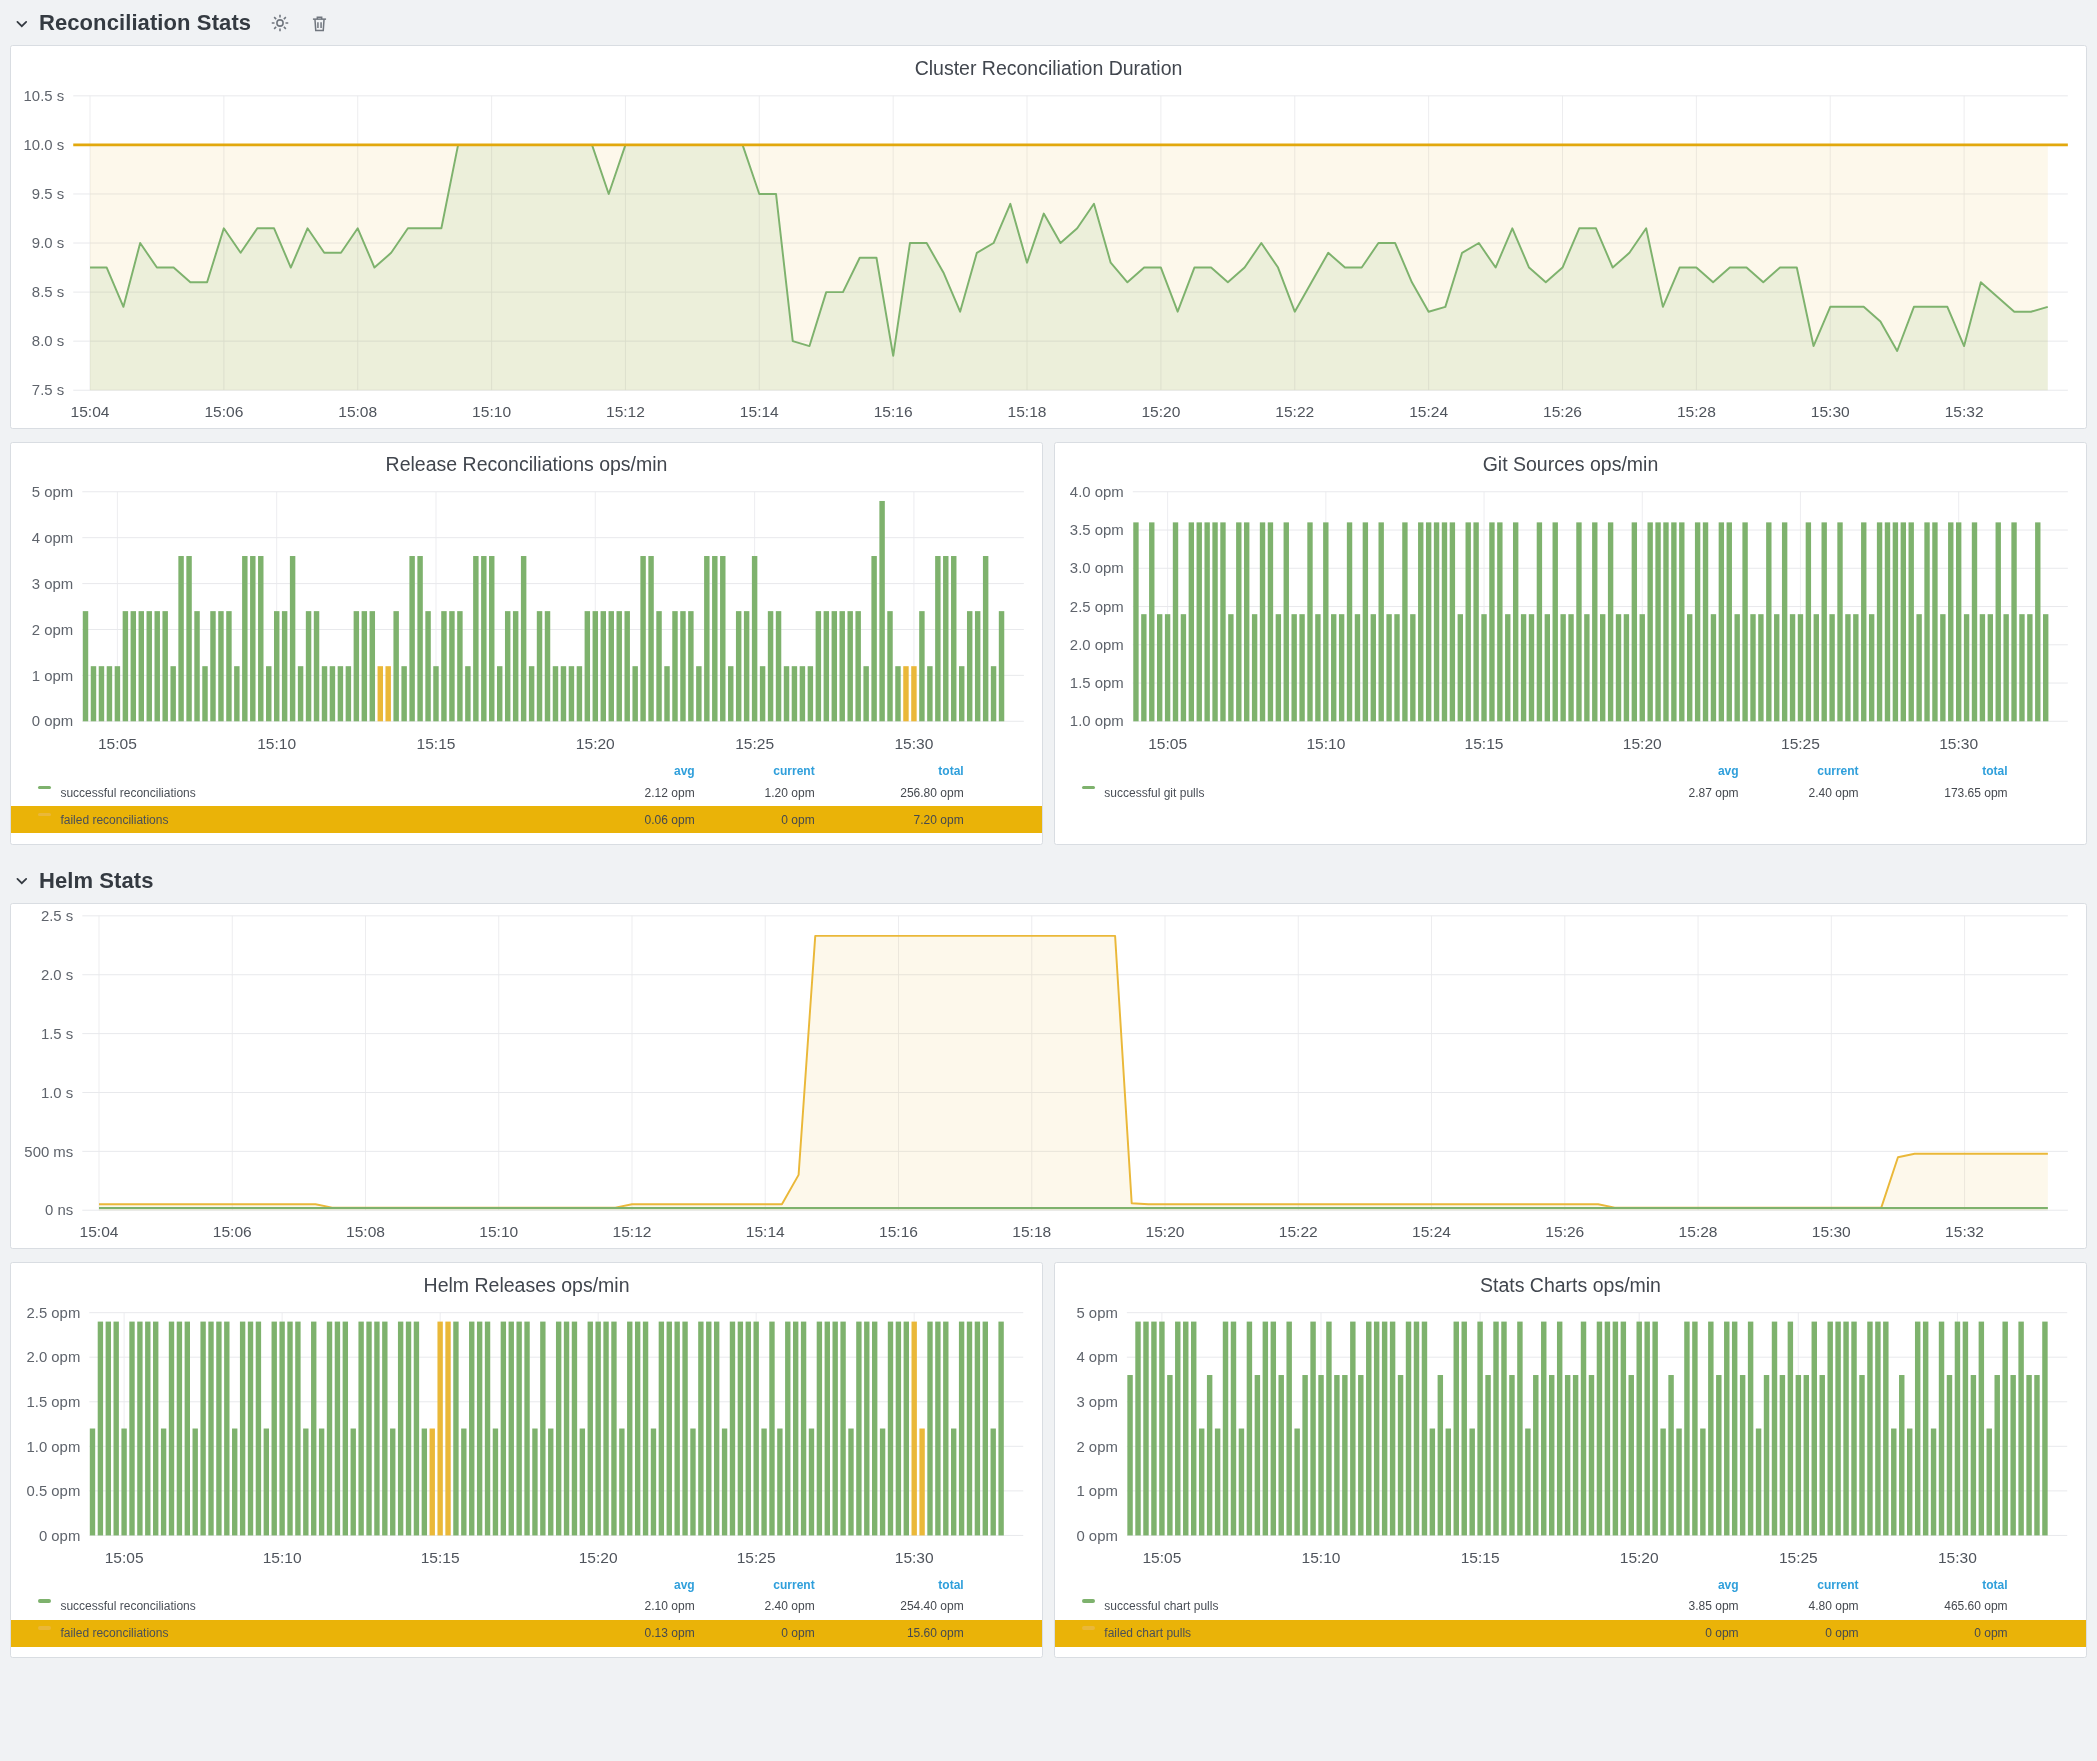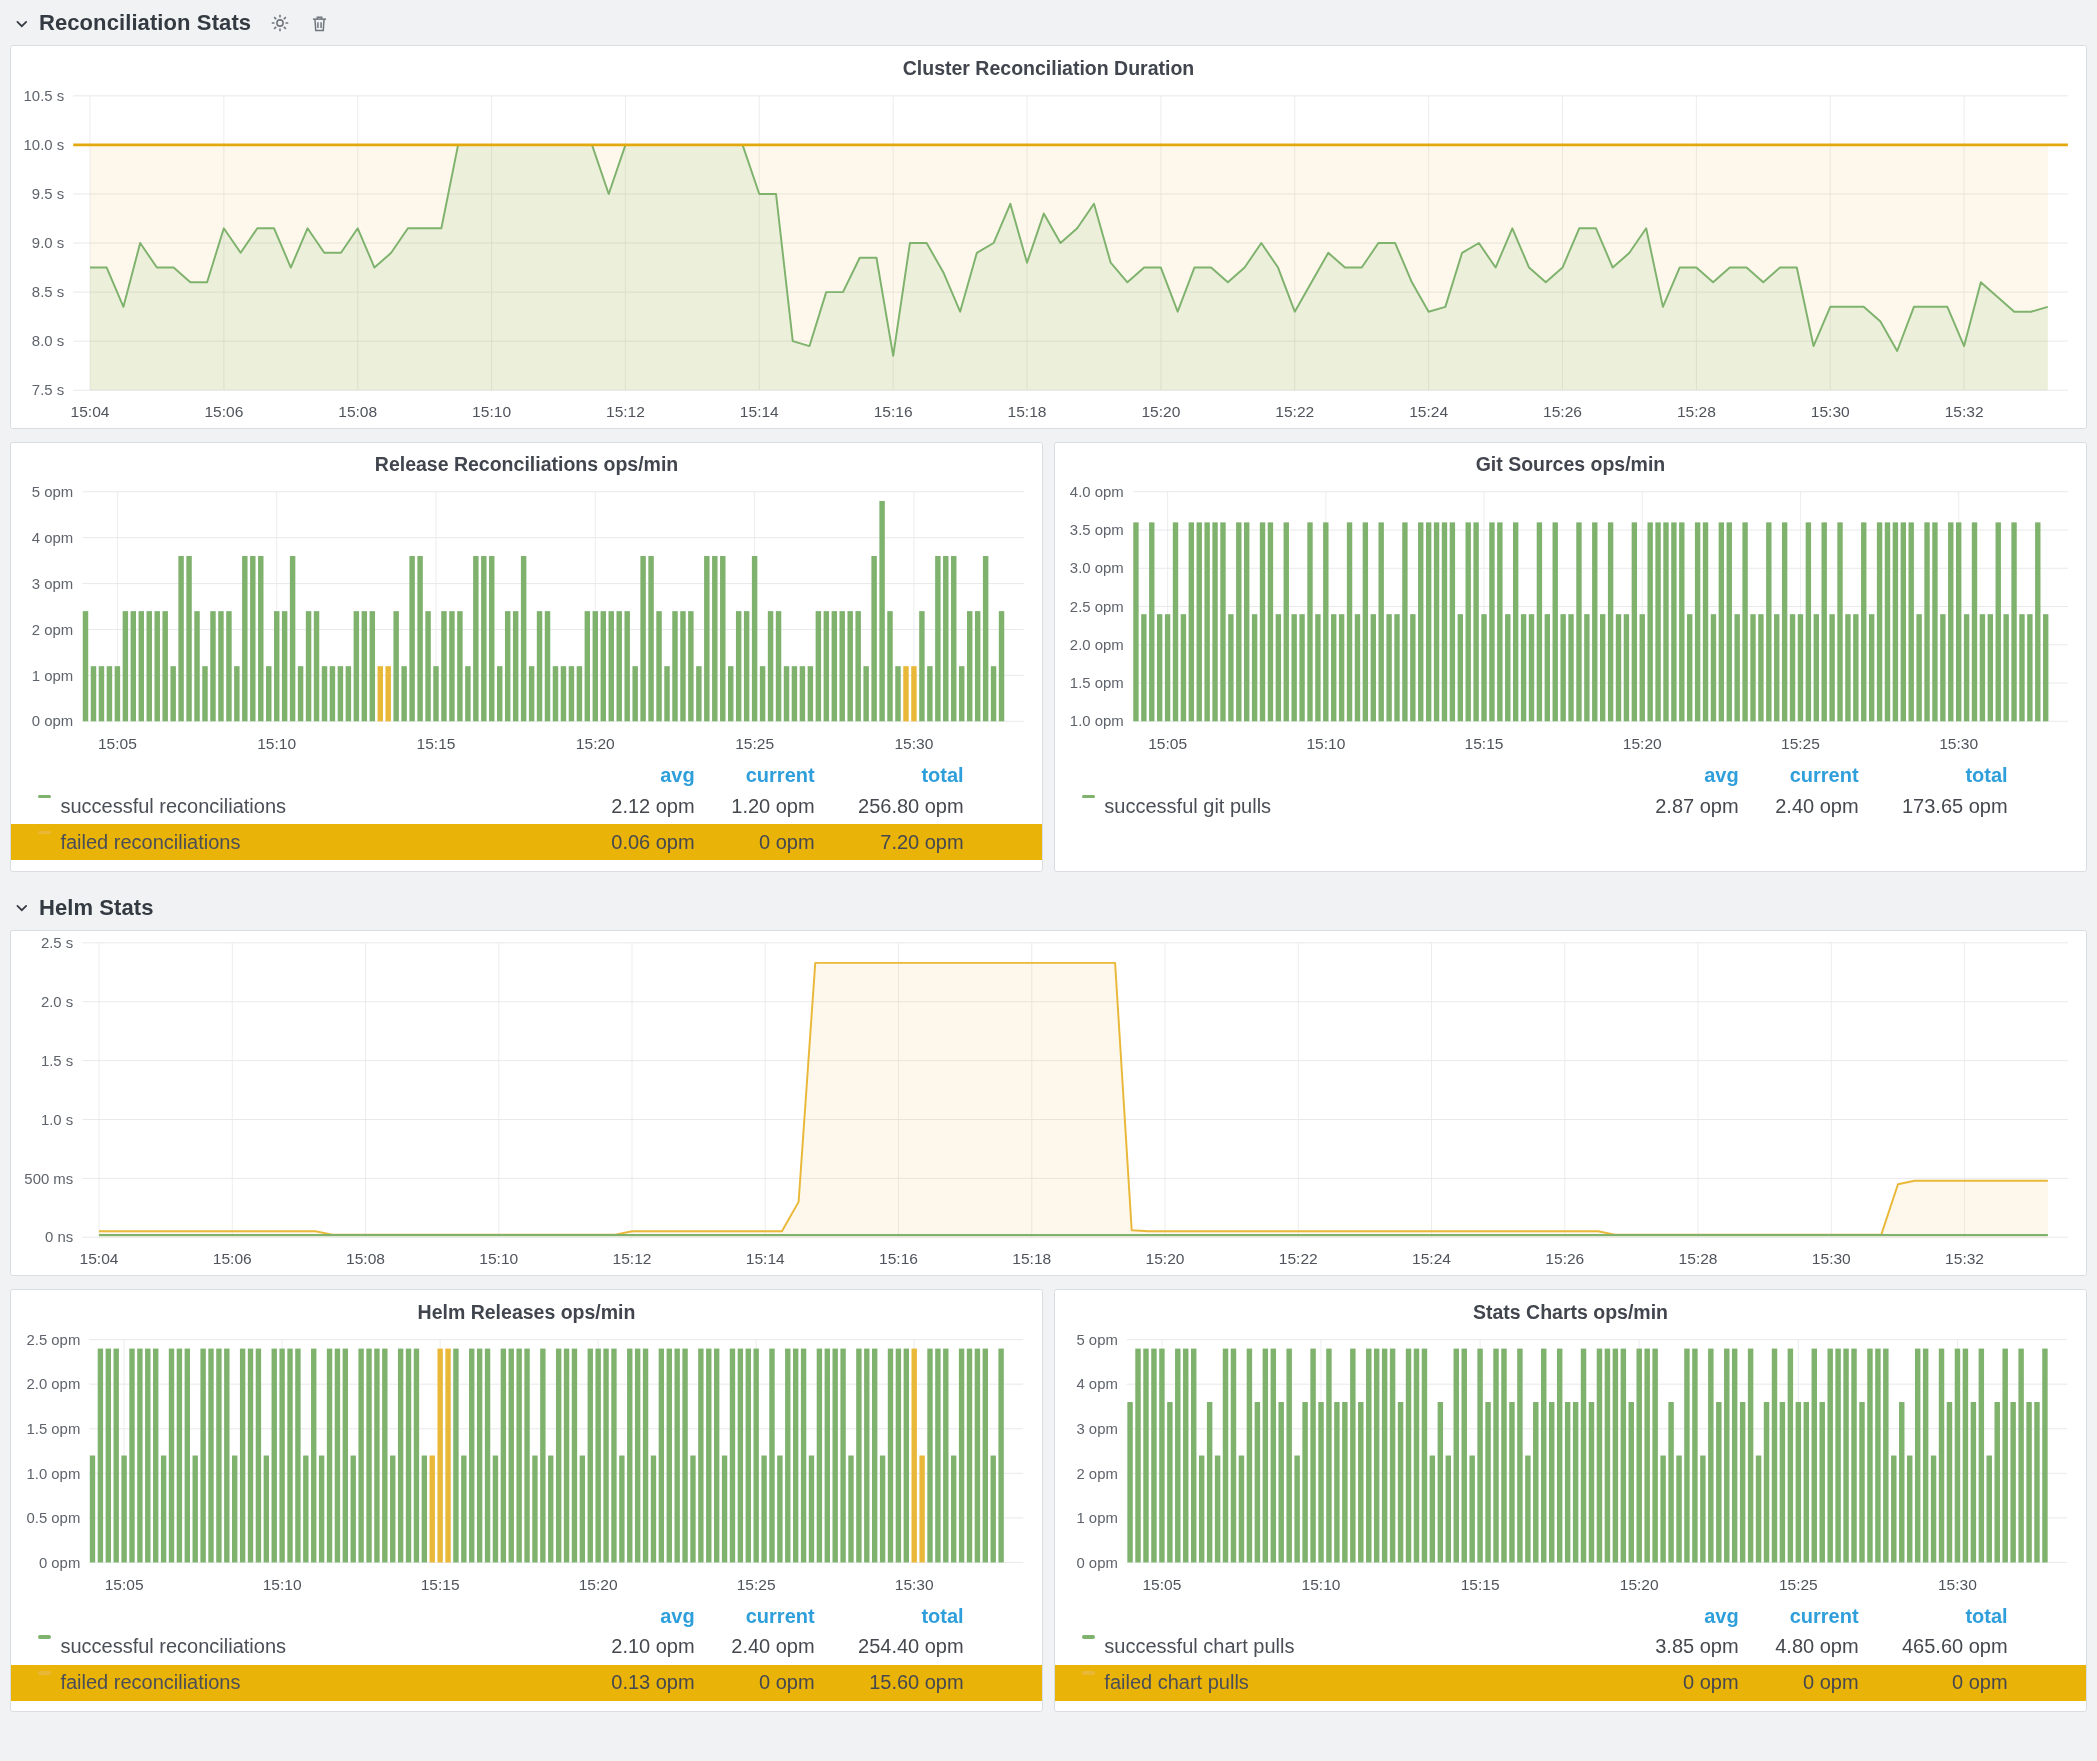--- a/index.html
+++ b/index.html
@@ -22,29 +22,29 @@
     background:#ffffff;
     border:0.6px solid #d9dde2;
     border-radius:2.6px;
     margin:0 10.4px 13px 10.4px;
     overflow:hidden;
   }
   .row{display:flex;gap:11.7px;margin:0 10.4px 13px 10.4px;}
   .row .panel{flex:1;margin:0;}
   .panel-title{
     text-align:center;
-    font-size:19.5px;font-weight:bold;color:#41464e;
+    font-size:19.5px;font-weight:normal;color:#41464e;
     padding:10.4px 6.5px 3.9px 6.5px;
   }
   .chart{width:100%;}
   .chart svg{display:block;}
   .chart text{font-family:"Liberation Sans", sans-serif;}
   .ylab{font-size:23px;fill:#5f646c;}
   .xlab{font-size:24px;fill:#4f545c;}
-  .legend{padding:3.9px 0 10.4px 0;font-size:20px;color:#4a4f57;}
+  .legend{padding:3.9px 0 10.4px 0;font-size:12px;color:#4a4f57;}
   .lrow{
     display:grid;
     grid-template-columns:1fr 120px 120px 149px;
     align-items:center;
     padding:6.5px 78px 6.5px 27px;
   }
   .lrow.stripe{background:#eab308;}
   .lrow .lval{text-align:right;color:#45494f;}
   .lhead{padding-top:1.3px;padding-bottom:1.3px;}
   .lhead .lval{color:#2f9fdb;font-weight:bold;cursor:pointer;}

